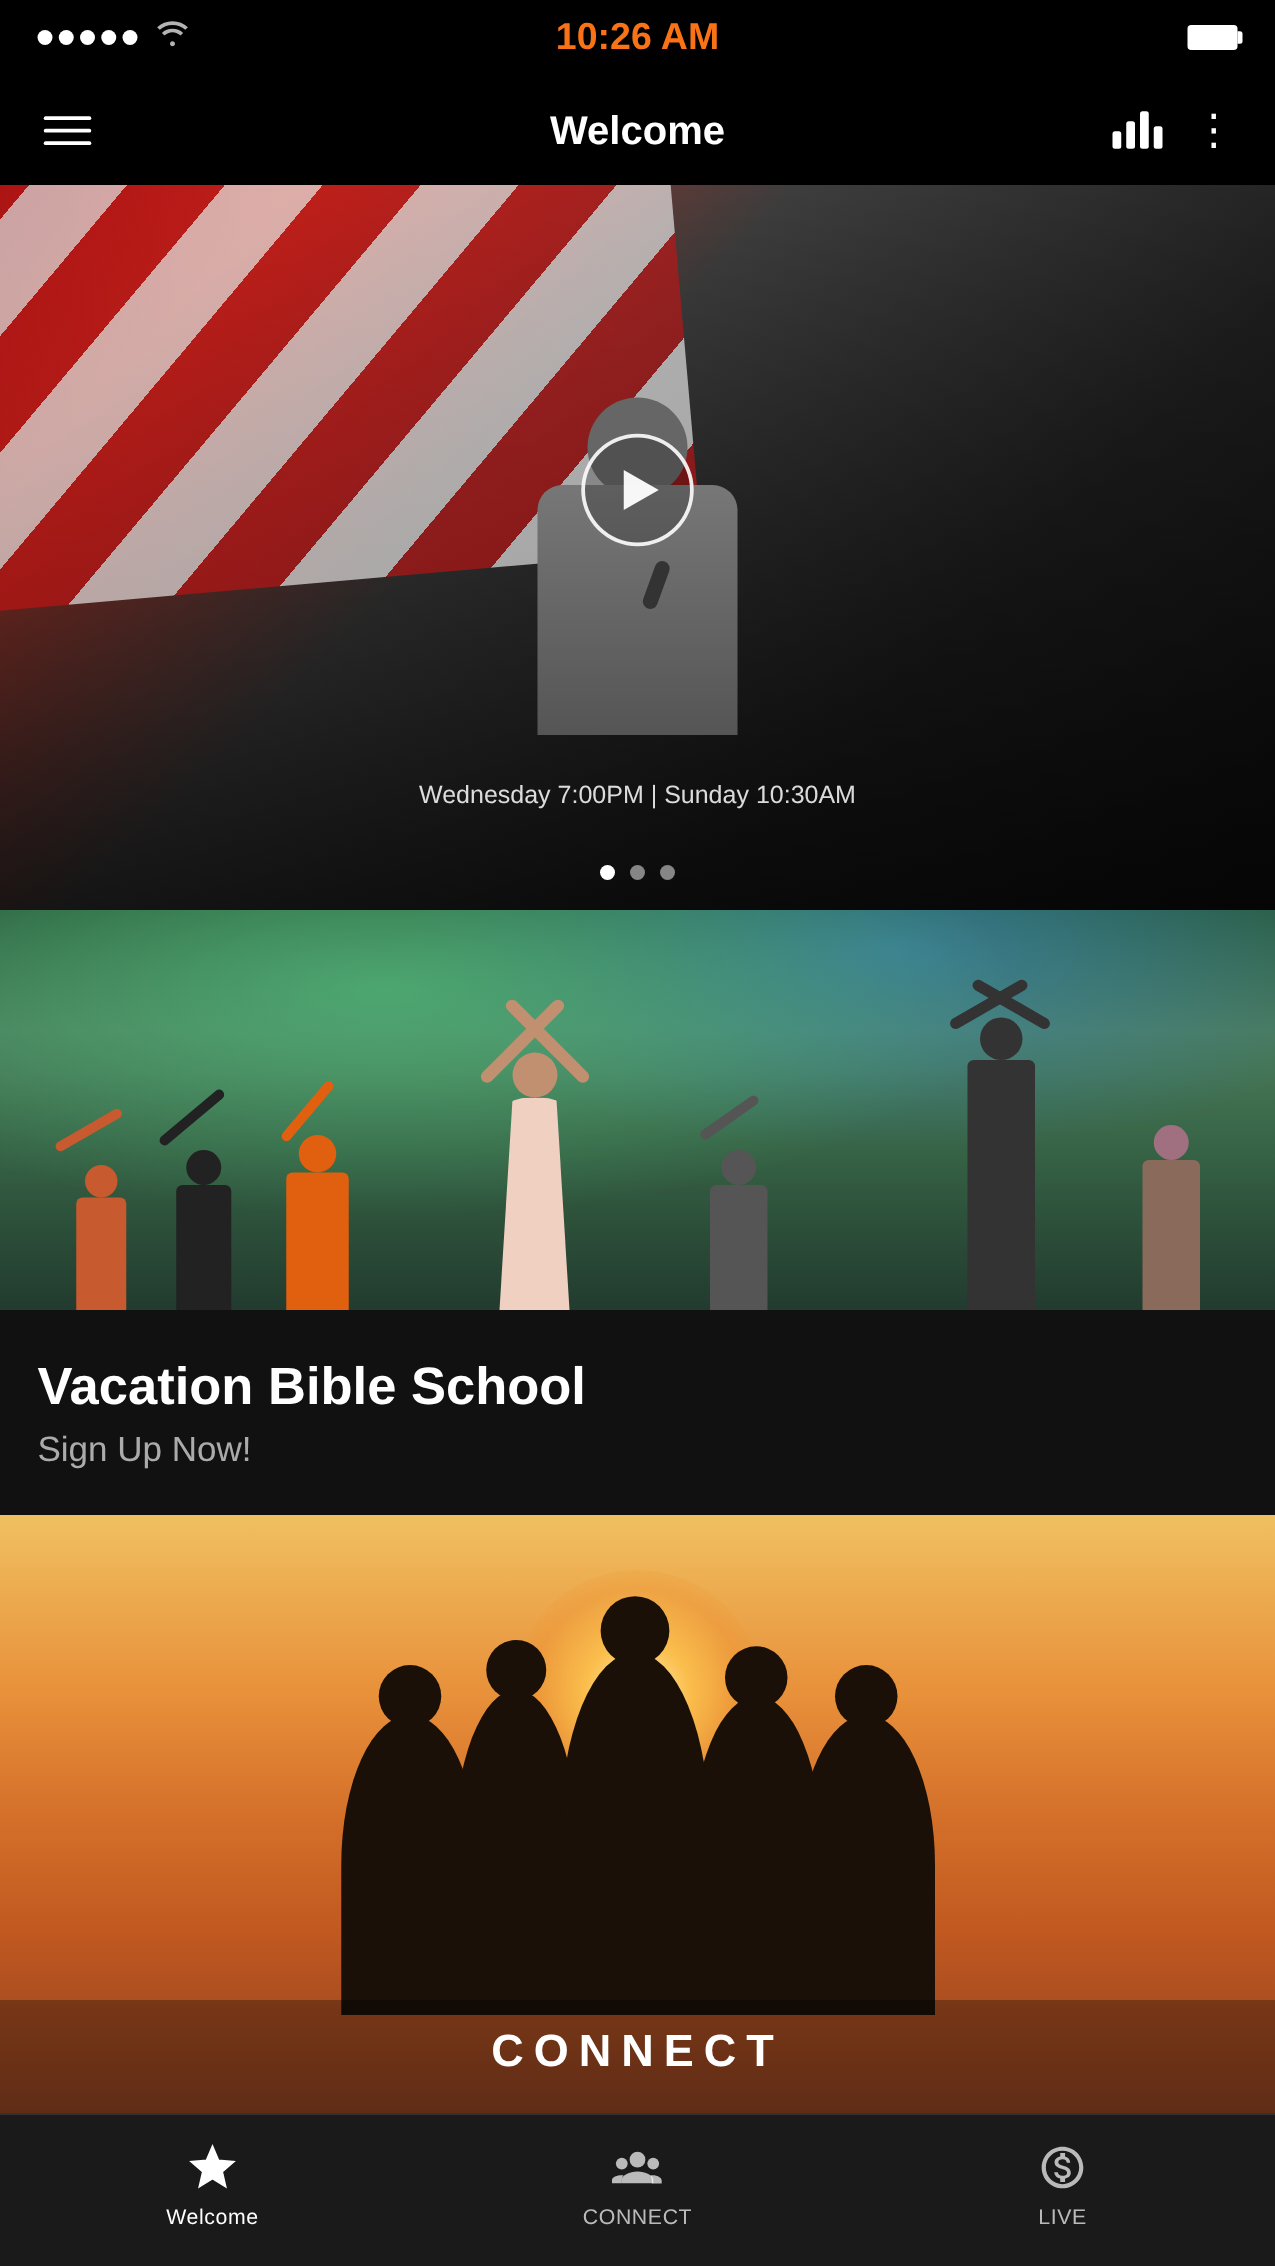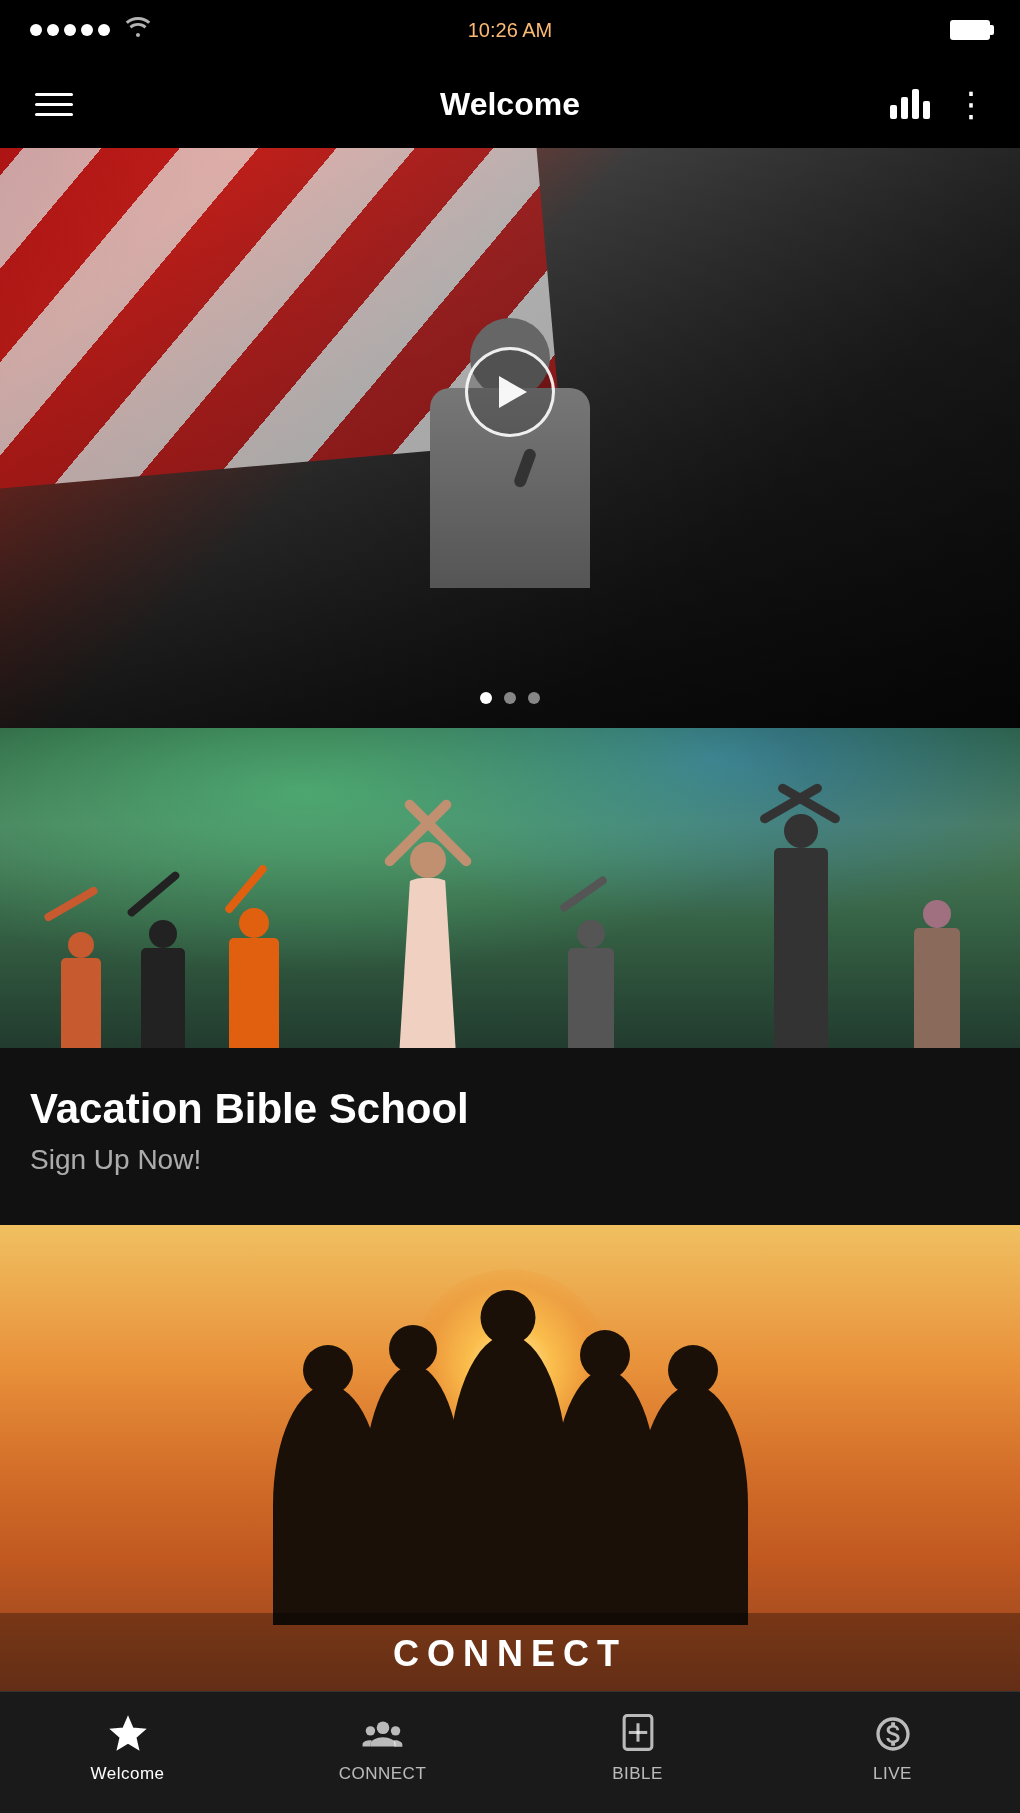--- a/index.html
+++ b/index.html
@@ -45,23 +45,23 @@
       border-radius: 50%;
     }
 
     .wifi-icon {
       color: white;
       font-size: 22px;
       margin-left: 6px;
     }
 
     .status-center {
-      color: #fdba74;
-      font-size: 20px;
-      font-weight: 400;
+      color: #f97316;
+      font-size: 30px;
+      font-weight: 700;
       position: absolute;
       left: 50%;
       transform: translateX(-50%);
     }
 
     .status-right {
       display: flex;
       align-items: center;
       gap: 8px;
     }
@@ -269,21 +269,21 @@
     }
 
     
     .vbs-section {
       width: 100%;
       position: relative;
     }
 
     .vbs-text-bg {
       background: #111;
-      padding: 36px 30px 49px;
+      padding: 36px 30px 36px;
     }
 
     .vbs-title {
       color: white;
       font-size: 42px;
       font-weight: 800;
       line-height: 1.2;
     }
 
     .vbs-subtitle {
@@ -459,20 +459,25 @@
     <div style="width:160px;height:200px;background:linear-gradient(to bottom,#777,#555);border-radius:20px 20px 0 0;position:absolute;top:70px;left:50%;transform:translateX(-50%);"></div>
 
     <div style="position:absolute;top:130px;left:55%;width:12px;height:40px;background:#333;border-radius:6px;transform:rotate(20deg);"></div>
   </div>
 
   <div class="play-button">
     <div class="play-triangle"></div>
   </div>
 
   <div class="hero-text">
+    <div class="hero-subtitle">
+      <span>Wednesday 7:00PM</span>
+      <span>  |  </span>
+      <span>Sunday 10:30AM</span>
+    </div>
   </div>
 
   <div class="hero-dots">
     <div class="hero-dot active"></div>
     <div class="hero-dot"></div>
     <div class="hero-dot"></div>
   </div>
 </div>
 
 <div class="vbs-section">
@@ -589,30 +594,20 @@
         <circle cx="6" cy="10" r="3"></circle>
         <circle cx="22" cy="10" r="3"></circle>
         <path d="M14 14c-4 0-8 2-8 4v2h16v-2c0-2-4-4-8-4z"></path>
         <path d="M6 16c-2.5 0-5 1-5 2.5v1.5h5v-1.5c0-.9.3-1.7.8-2.4C7 16.1 6.5 16 6 16z"></path>
         <path d="M22 16c-.5 0-1 .1-1.5.2.5.7.8 1.5.8 2.4v1.5h5v-1.5c0-1.5-2.5-2.6-4.3-2.6z"></path>
       </svg>
     </div>
     <span class="nav-label">CONNECT</span>
   </div>
 
-  <div class="nav-item">
-    <div class="nav-icon">
-      <svg width="36" height="40" viewBox="0 0 22 26" fill="rgba(255,255,255,0.7)">
-        <rect x="2" y="1" width="18" height="22" rx="2" ry="2" fill="none" stroke="rgba(255,255,255,0.7)" stroke-width="2"></rect>
-        <line x1="11" y1="6" x2="11" y2="18" stroke="rgba(255,255,255,0.7)" stroke-width="2"></line>
-        <line x1="5" y1="12" x2="17" y2="12" stroke="rgba(255,255,255,0.7)" stroke-width="2"></line>
-      </svg>
-    </div>
-    <span class="nav-label">BIBLE</span>
-  </div>
 
   <div class="nav-item">
     <div class="nav-icon">
       <svg width="40" height="40" viewBox="0 0 24 24" fill="rgba(255,255,255,0.7)">
         <path d="M12 2C6.48 2 2 6.48 2 12s4.48 10 10 10 10-4.48 10-10S17.52 2 12 2zm0 18c-4.41 0-8-3.59-8-8s3.59-8 8-8 8 3.59 8 8-3.59 8-8 8zm.31-8.86c-1.77-.45-2.34-.94-2.34-1.67 0-.84.79-1.43 2.1-1.43 1.38 0 1.9.66 1.94 1.64h1.71c-.05-1.34-.87-2.57-2.49-2.97V5H10.9v1.69c-1.51.32-2.72 1.3-2.72 2.81 0 1.79 1.49 2.69 3.66 3.21 1.95.46 2.34 1.15 2.34 1.87 0 .53-.39 1.39-2.1 1.39-1.6 0-2.23-.72-2.32-1.64H8.04c.1 1.7 1.36 2.66 2.86 2.97V19h2.34v-1.67c1.52-.29 2.72-1.16 2.73-2.77-.01-2.2-1.9-2.96-3.66-3.42z"></path>
       </svg>
     </div>
     <span class="nav-label">LIVE</span>
   </div>
 </div>

